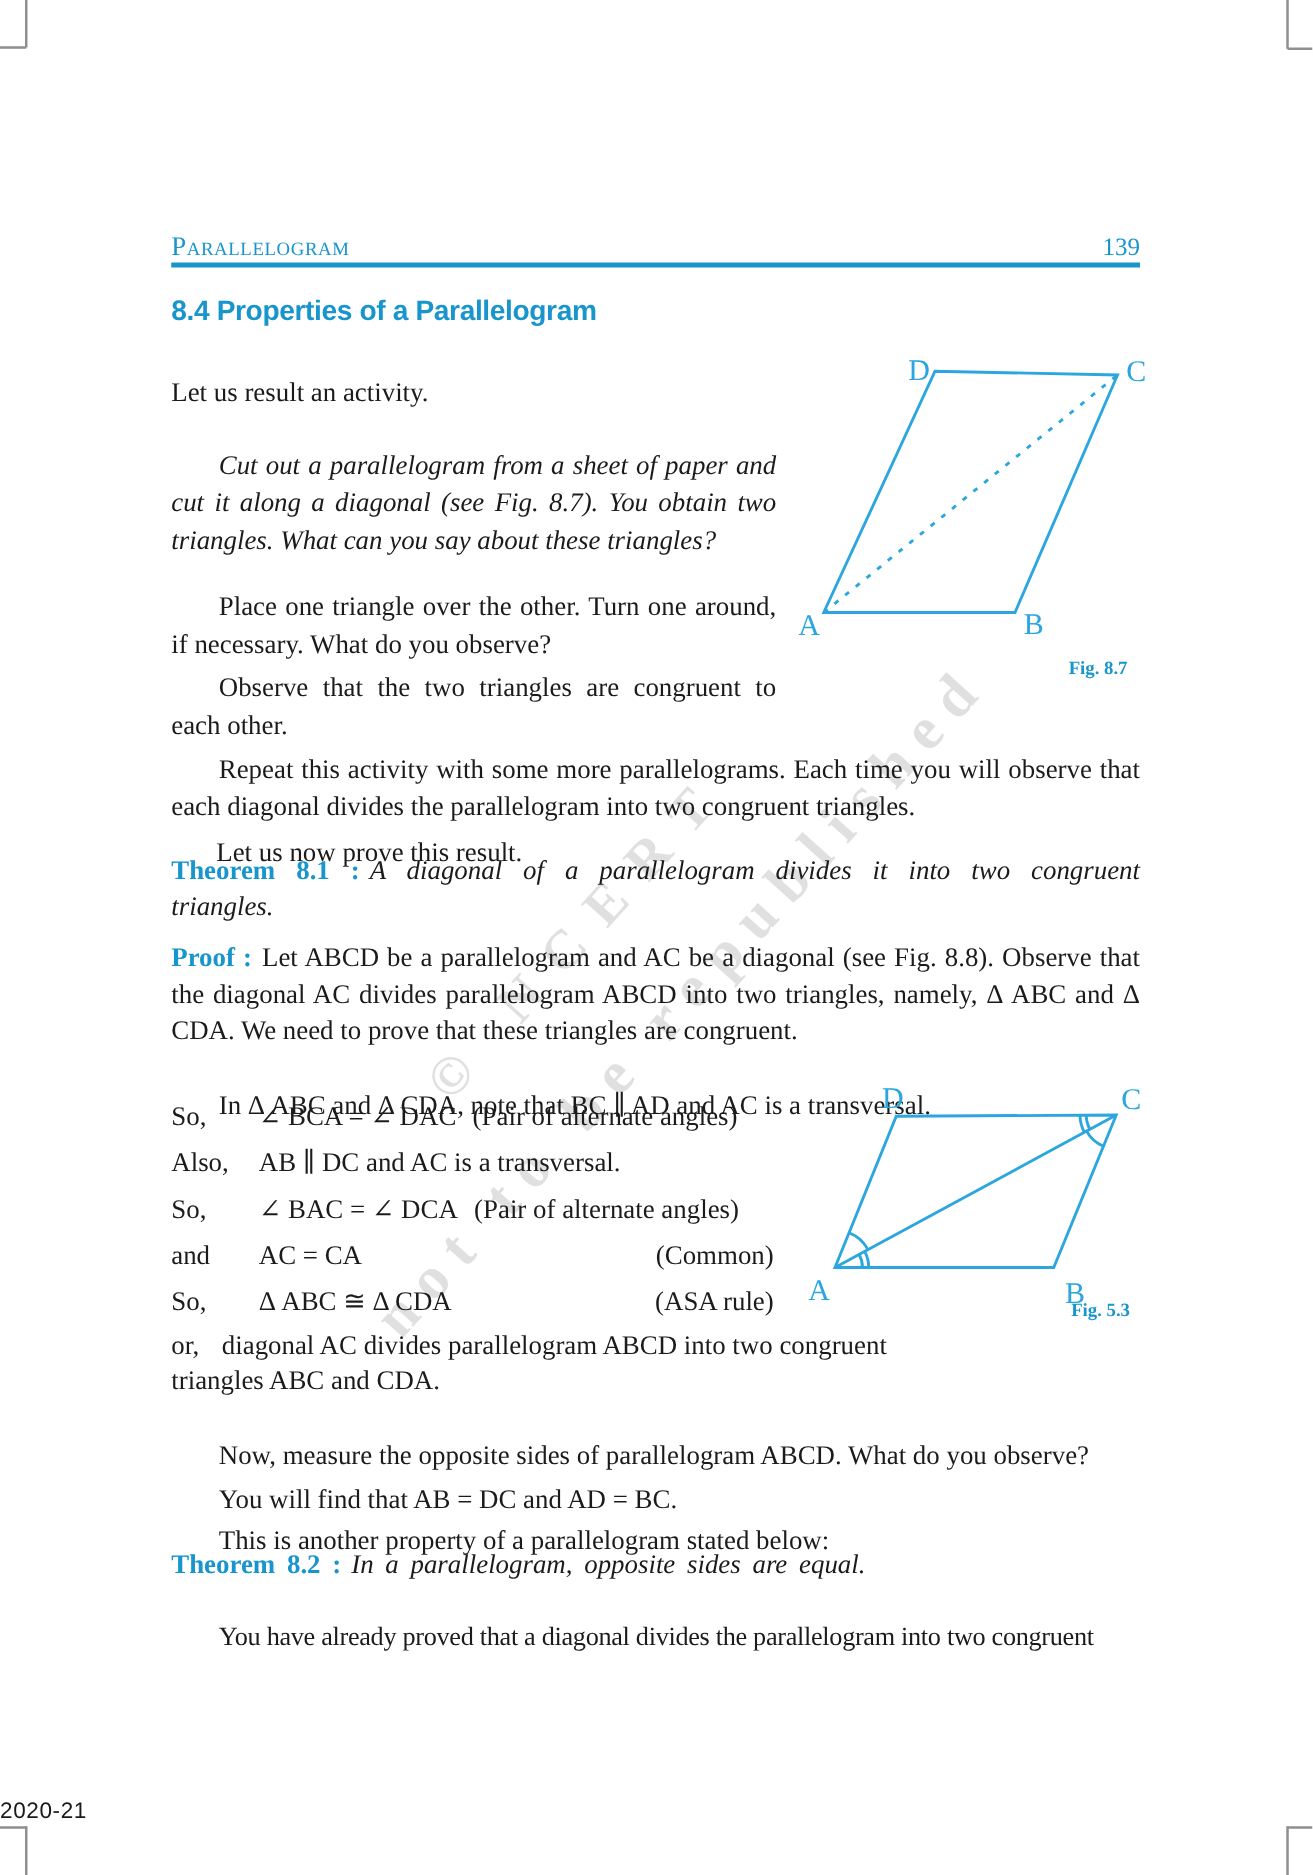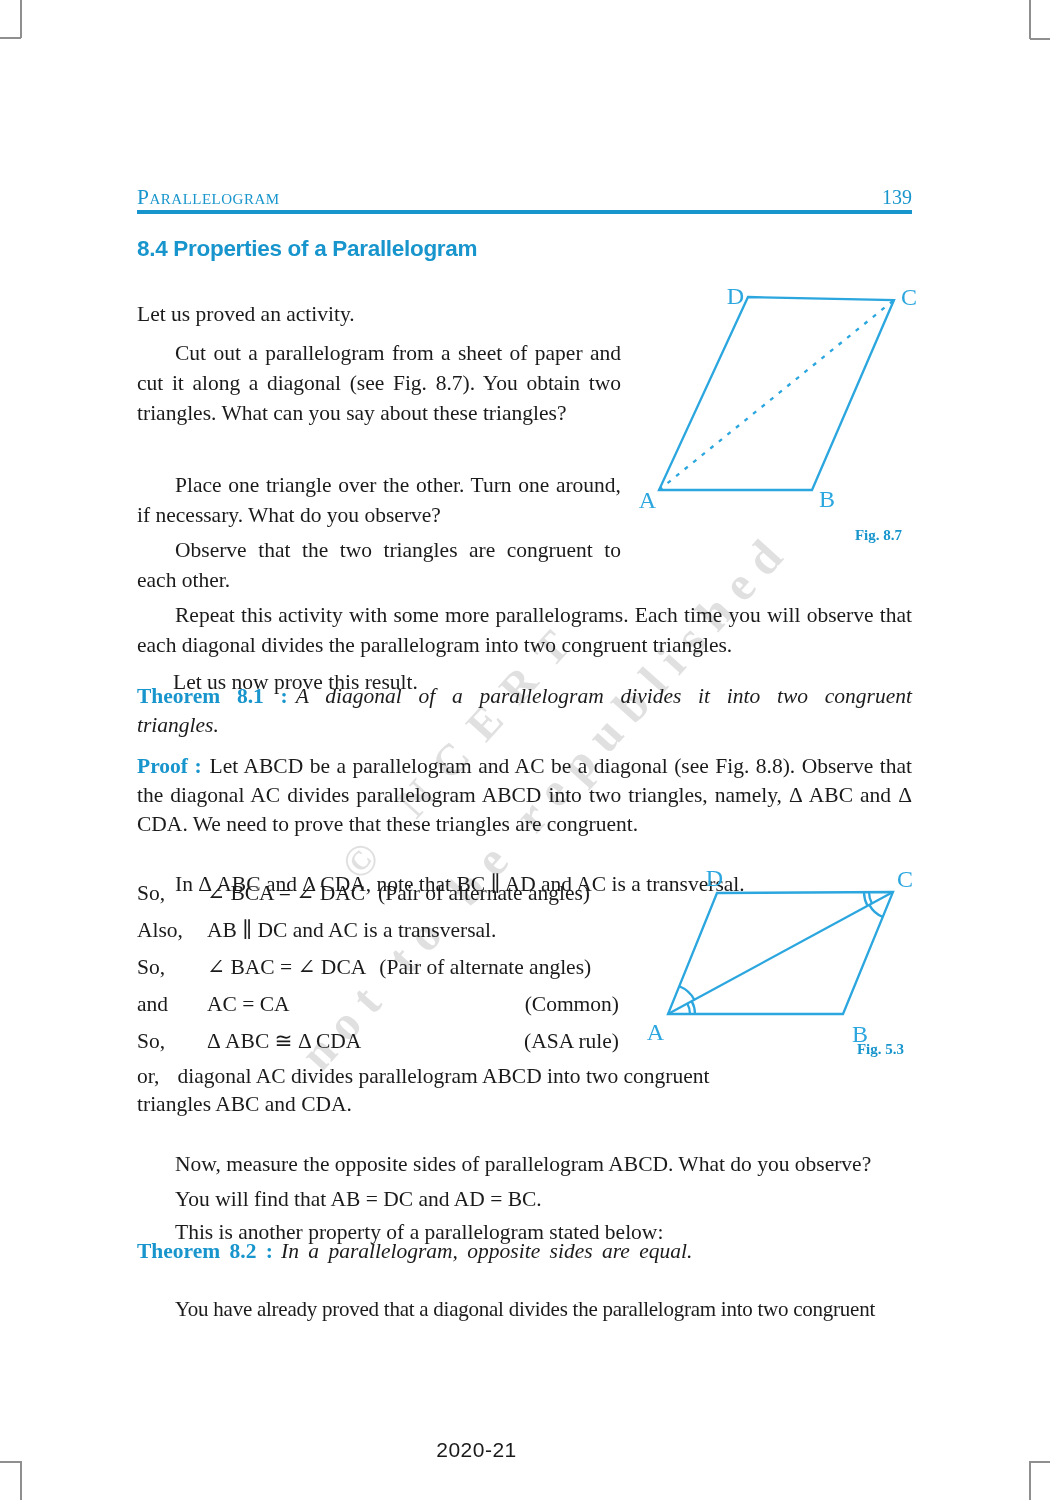--- a/index.html
+++ b/index.html
@@ -38,21 +38,21 @@
   .running-title{font-variant:small-caps;font-size:21.5px;letter-spacing:.5px;color:var(--accent);}
   .page-number{font-size:20px;color:var(--accent);}
   .rule{position:absolute;left:137px;top:210px;width:775px;height:4px;background:var(--accent);z-index:1;}
   
   .section-heading{
     top:235px;margin:0;font-family:"Liberation Sans","DejaVu Sans",sans-serif;
     font-weight:700;font-size:22.5px;letter-spacing:-.3px;color:var(--accent);line-height:28px;
   }
   
   .p-activity{top:277px;}
-  .p-cut{top:316px;}
+  .p-cut{top:335px;font-style:italic;}
   .p-place{top:448px;}
   .p-observe{top:513px;}
   .p-repeat{top:578px;}
   .p-prove{top:645px;text-indent:36px;}
   .thm81{top:682px;line-height:29px;word-spacing:6px;}
   .proof{top:752px;line-height:29px;}
   .p-intri{top:847px;}
   .thm-label{color:var(--accent);font-weight:bold;margin-right:8px;}
   .thm-text{font-style:italic;}
   
@@ -75,22 +75,22 @@
   .fig88{left:640px;top:866px;width:290px;}
   .figure svg{display:block;overflow:visible;}
   .fig-shape{fill:none;stroke:var(--figure);stroke-width:2.3;}
   .fig-dash{stroke-dasharray:4 7;}
   .fig-label{fill:var(--figure);font-family:"Liberation Serif","DejaVu Serif",serif;font-size:24px;}
   .fig-caption{color:var(--accent);font-weight:bold;font-size:15px;text-align:right;line-height:26px;}
   .fig87 .fig-caption{padding-right:28px;}
   .fig88 .fig-caption{margin-top:-8px;padding-right:26px;}
   
   .footer{
-    position:absolute;left:0;top:1438px;width:953px;text-align:center;
-    font-family:"Liberation Sans","DejaVu Sans",sans-serif;font-size:21px;color:#1a1a1a;
+    position:absolute;left:0;top:1438px;width:953px;text-align:left;
+    font-family:"Liberation Sans","DejaVu Sans",sans-serif;font-size:18px;color:#1a1a1a;
     letter-spacing:.5px;z-index:1;
   }
 </style>
 </head>
 <body>
 
 <div class="page">
 
   <div class="cm" style="left:20px;top:0;width:2px;height:38px"></div>
   <div class="cm" style="left:0;top:37px;width:21px;height:2px"></div>
@@ -105,21 +105,21 @@
   <div class="wm wm2">not to be republished</div>
 
   <div class="blk hdr">
     <span class="running-title">Parallelogram</span>
     <span class="page-number">139</span>
   </div>
   <div class="rule"></div>
 
   <h1 class="blk section-heading">8.4 Properties of a Parallelogram</h1>
 
-  <p class="blk p-activity">Let us proved an activity.</p>
+  <p class="blk p-activity">Let us result an activity.</p>
   <p class="blk p-cut narrow indent justify">Cut out a parallelogram from a sheet of paper and cut it along a diagonal (see Fig. 8.7). You obtain two triangles. What can you say about these triangles?</p>
   <p class="blk p-place narrow indent justify">Place one triangle over the other. Turn one around, if necessary. What do you observe?</p>
   <p class="blk p-observe narrow indent justify">Observe that the two triangles are congruent to each other.</p>
   <p class="blk p-repeat indent justify">Repeat this activity with some more parallelograms. Each time you will observe that each diagonal divides the parallelogram into two congruent triangles.</p>
   <p class="blk p-prove">Let us now prove this result.</p>
 
   <div class="blk thm81 justify">
     <span class="thm-label">Theorem 8.1 :</span><span class="thm-text">A diagonal of a parallelogram divides it into two congruent triangles.</span>
   </div>
 

